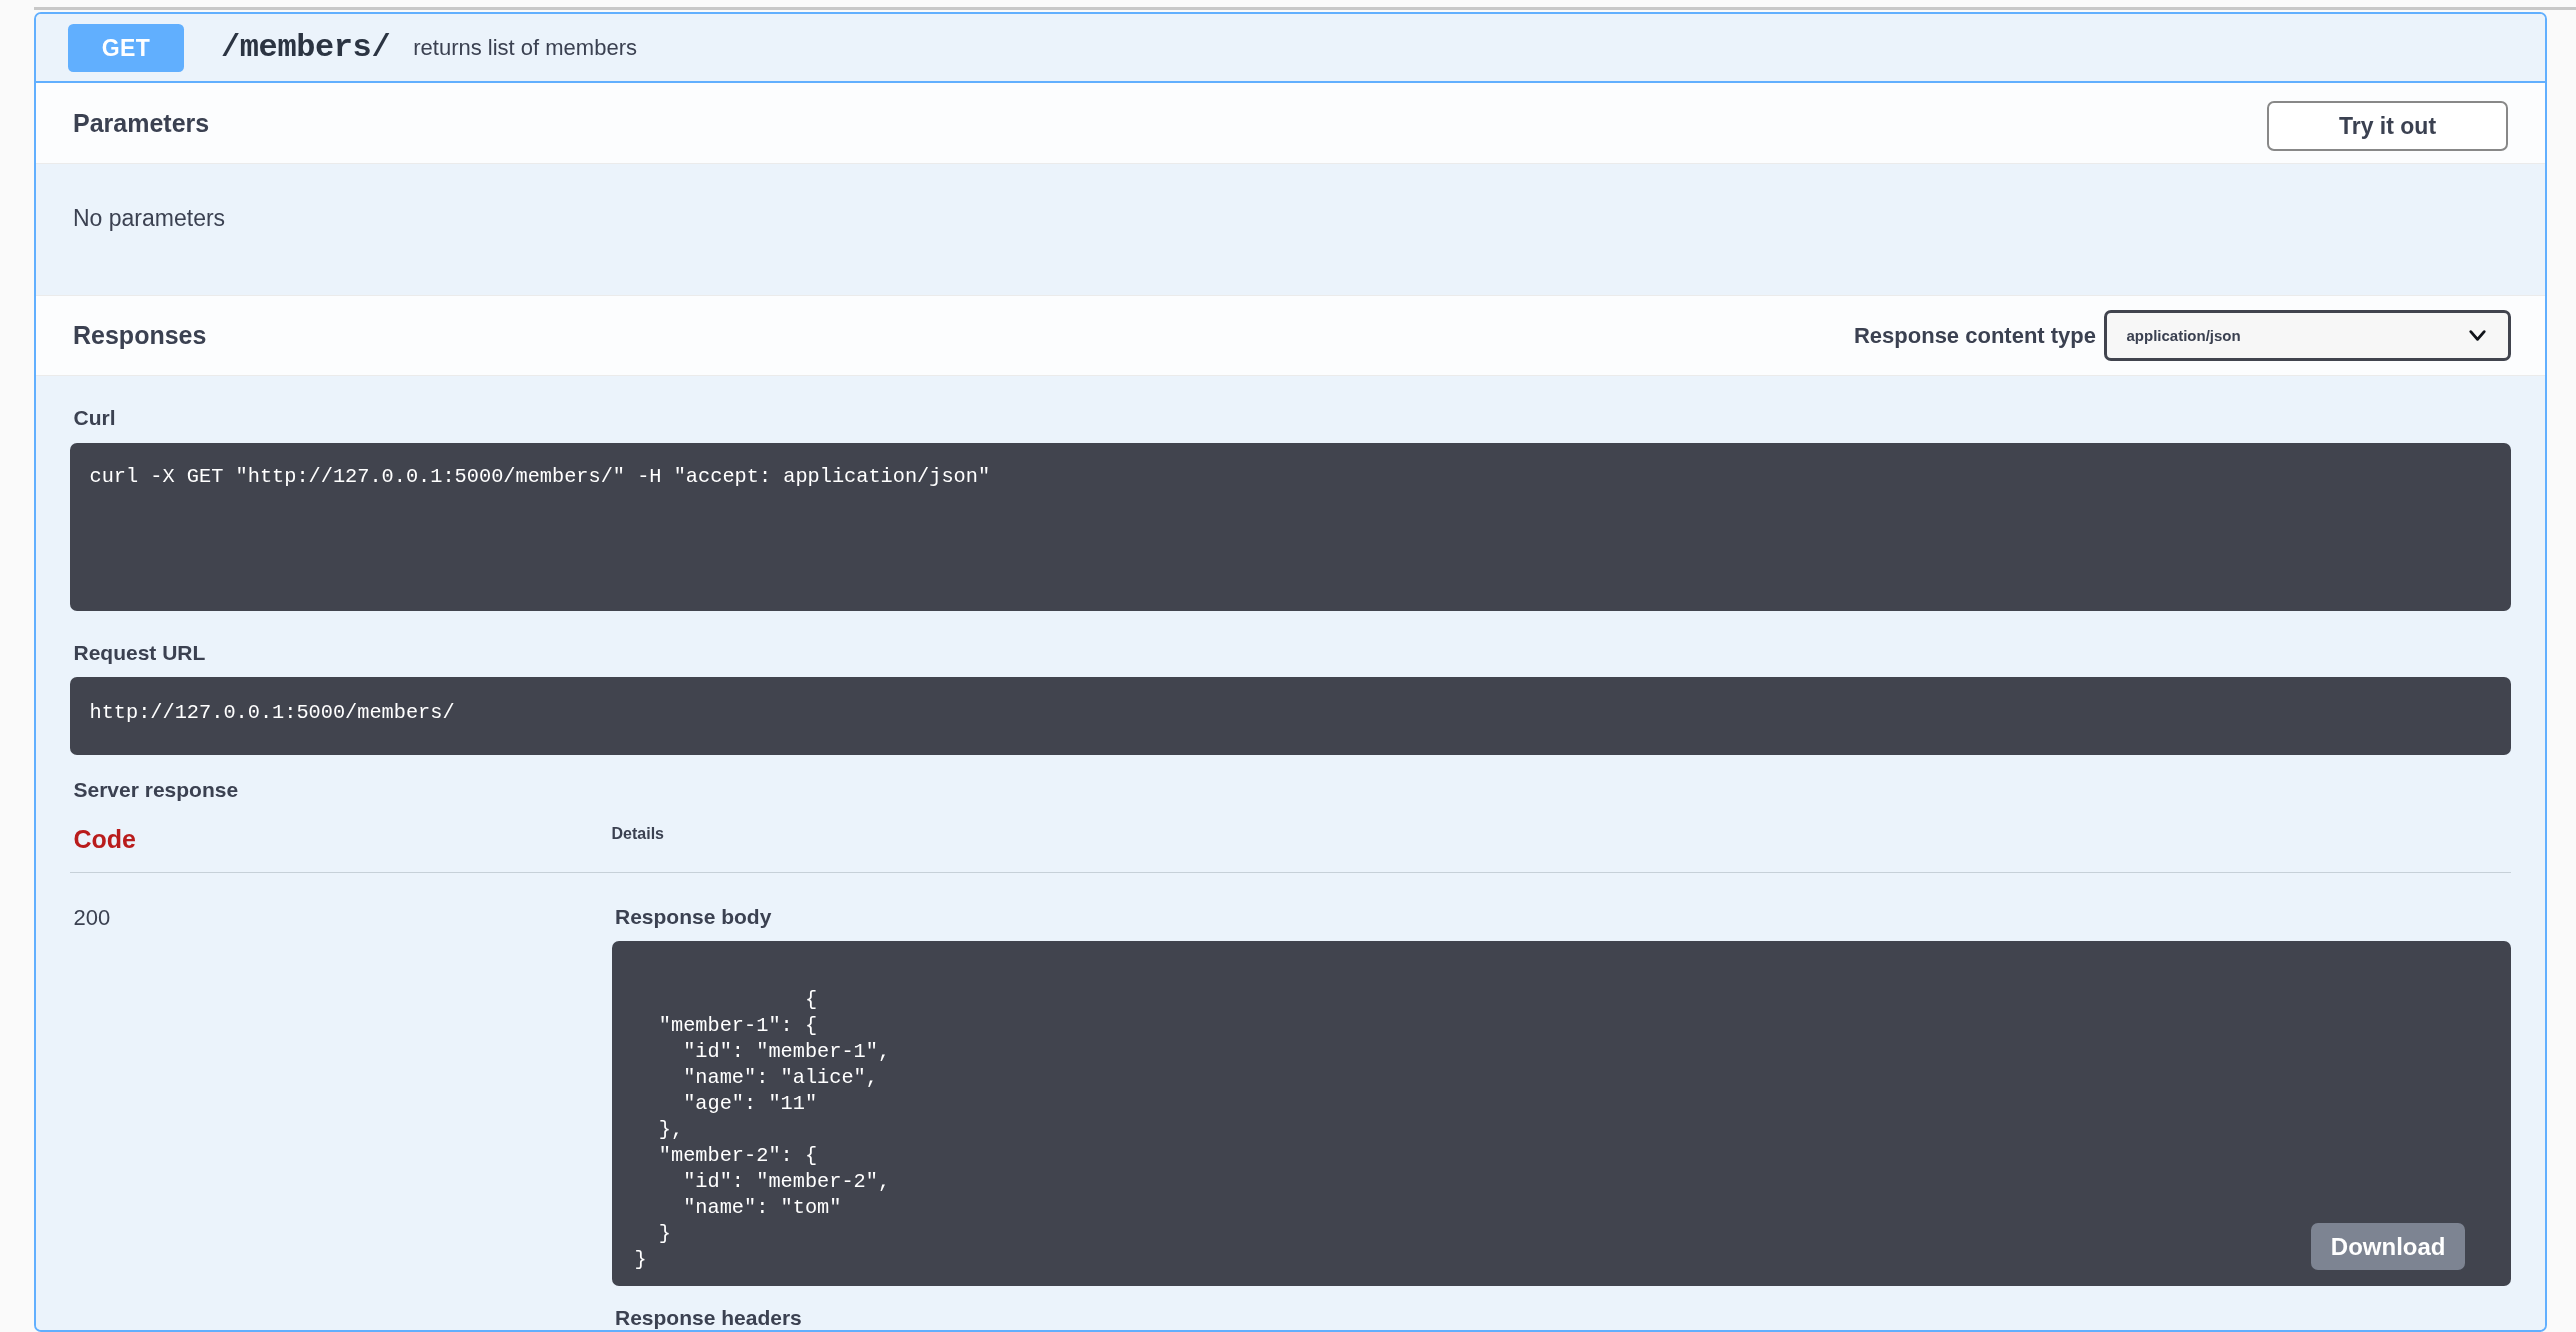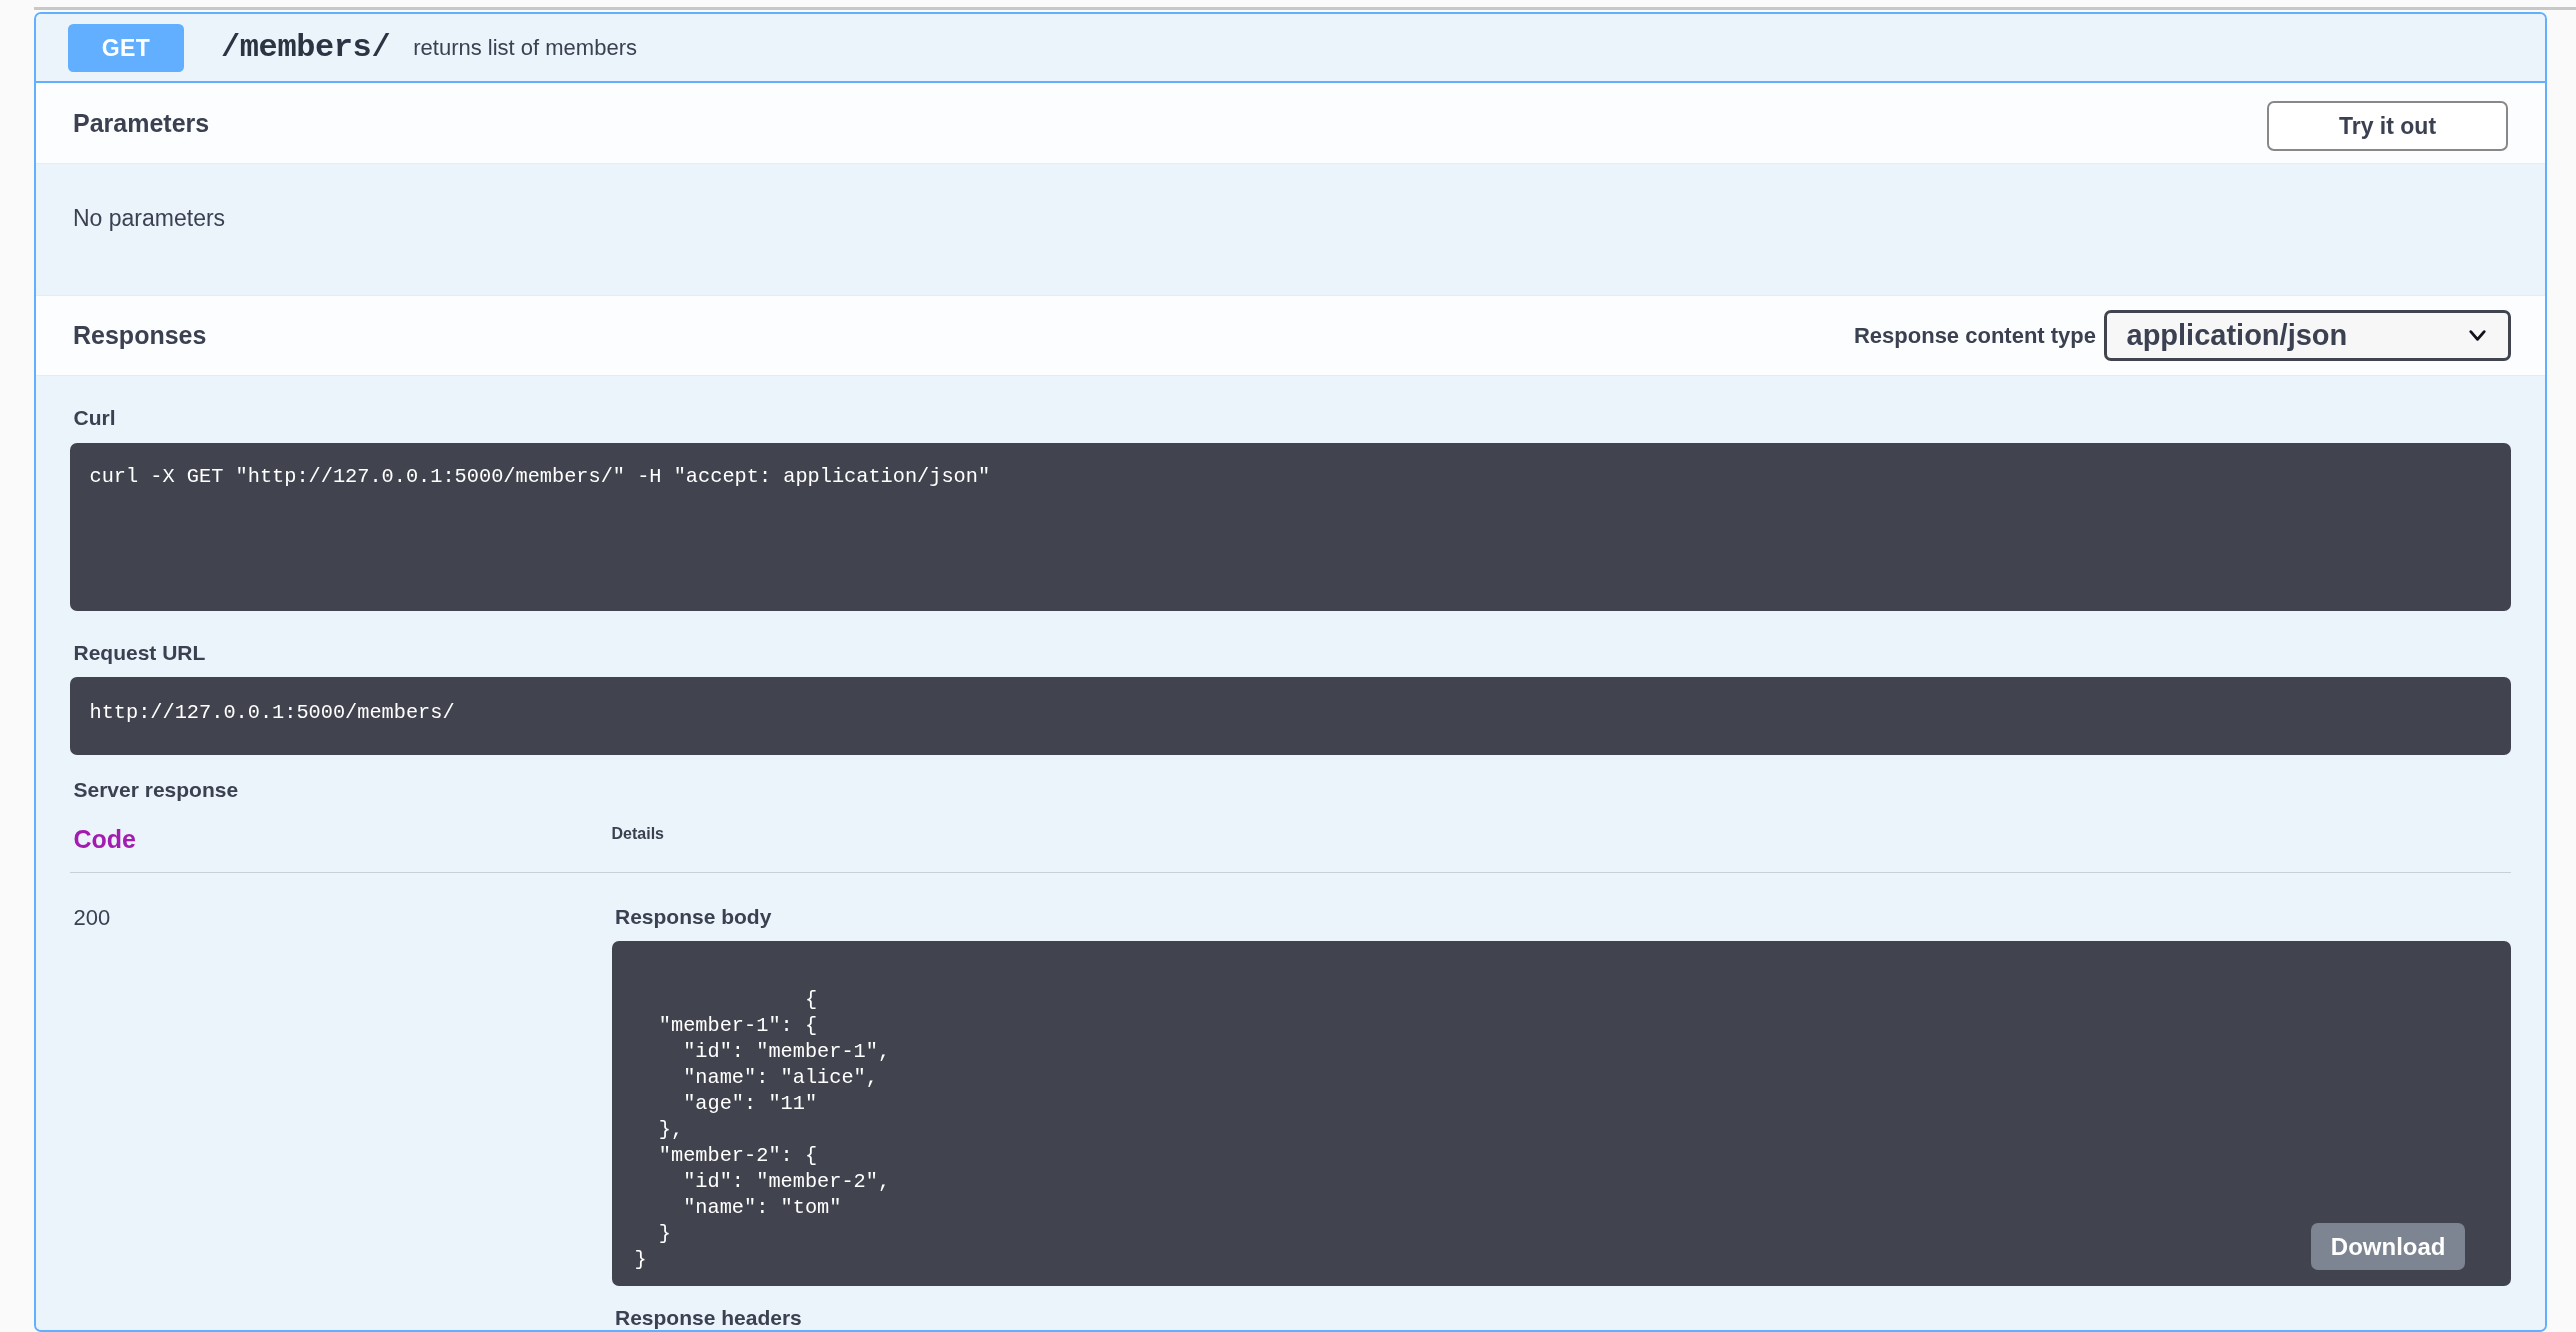--- a/index.html
+++ b/index.html
@@ -154,21 +154,21 @@
     border: 3.5px solid #41444e;
     border-radius: 7px;
     background: #f7f7f7;
     box-sizing: border-box;
     display: flex;
     align-items: center;
     cursor: pointer;
   }
   .ct-select .ct-value {
     margin-left: 19.5px;
-    font-size: 29px;
+    font-size: 15px;
     font-weight: bold;
     color: #3b4151;
   }
   .ct-select .chev {
     position: absolute;
     right: 19.5px;
     top: 10.6px;
     width: 23px;
     height: 23px;
   }
@@ -201,21 +201,21 @@
   .url-block  { height: 78px;  padding-top: 23px; margin-bottom: 23px; }
 
   .srv-resp-lbl { font-size: 21px; font-weight: bold; color: #3b4151; margin: 0 0 23px 3.5px; }
 
   .resp-table { width: 100%; }
   .resp-thead {
     display: flex;
     border-bottom: 1.8px solid #c6d0d8;
     padding-bottom: 17.7px;
   }
-  .th-code { width: 538px; font-size: 25px; font-weight: bold; color: #a21caf; padding-left: 3.5px; }
+  .th-code { width: 538px; font-size: 25px; font-weight: bold; color: #b91c1c; padding-left: 3.5px; }
   .th-details { font-size: 16px; font-weight: bold; color: #3b4151; }
 
   .resp-row { display: flex; padding-top: 32px; }
   .td-code { width: 538px; font-size: 22px; color: #3b4151; padding-left: 3.5px; }
   .td-details { flex: 1; }
 
   .body-code {
     height: 345px;
     padding: 19.5px 23px;
     line-height: 26px;

